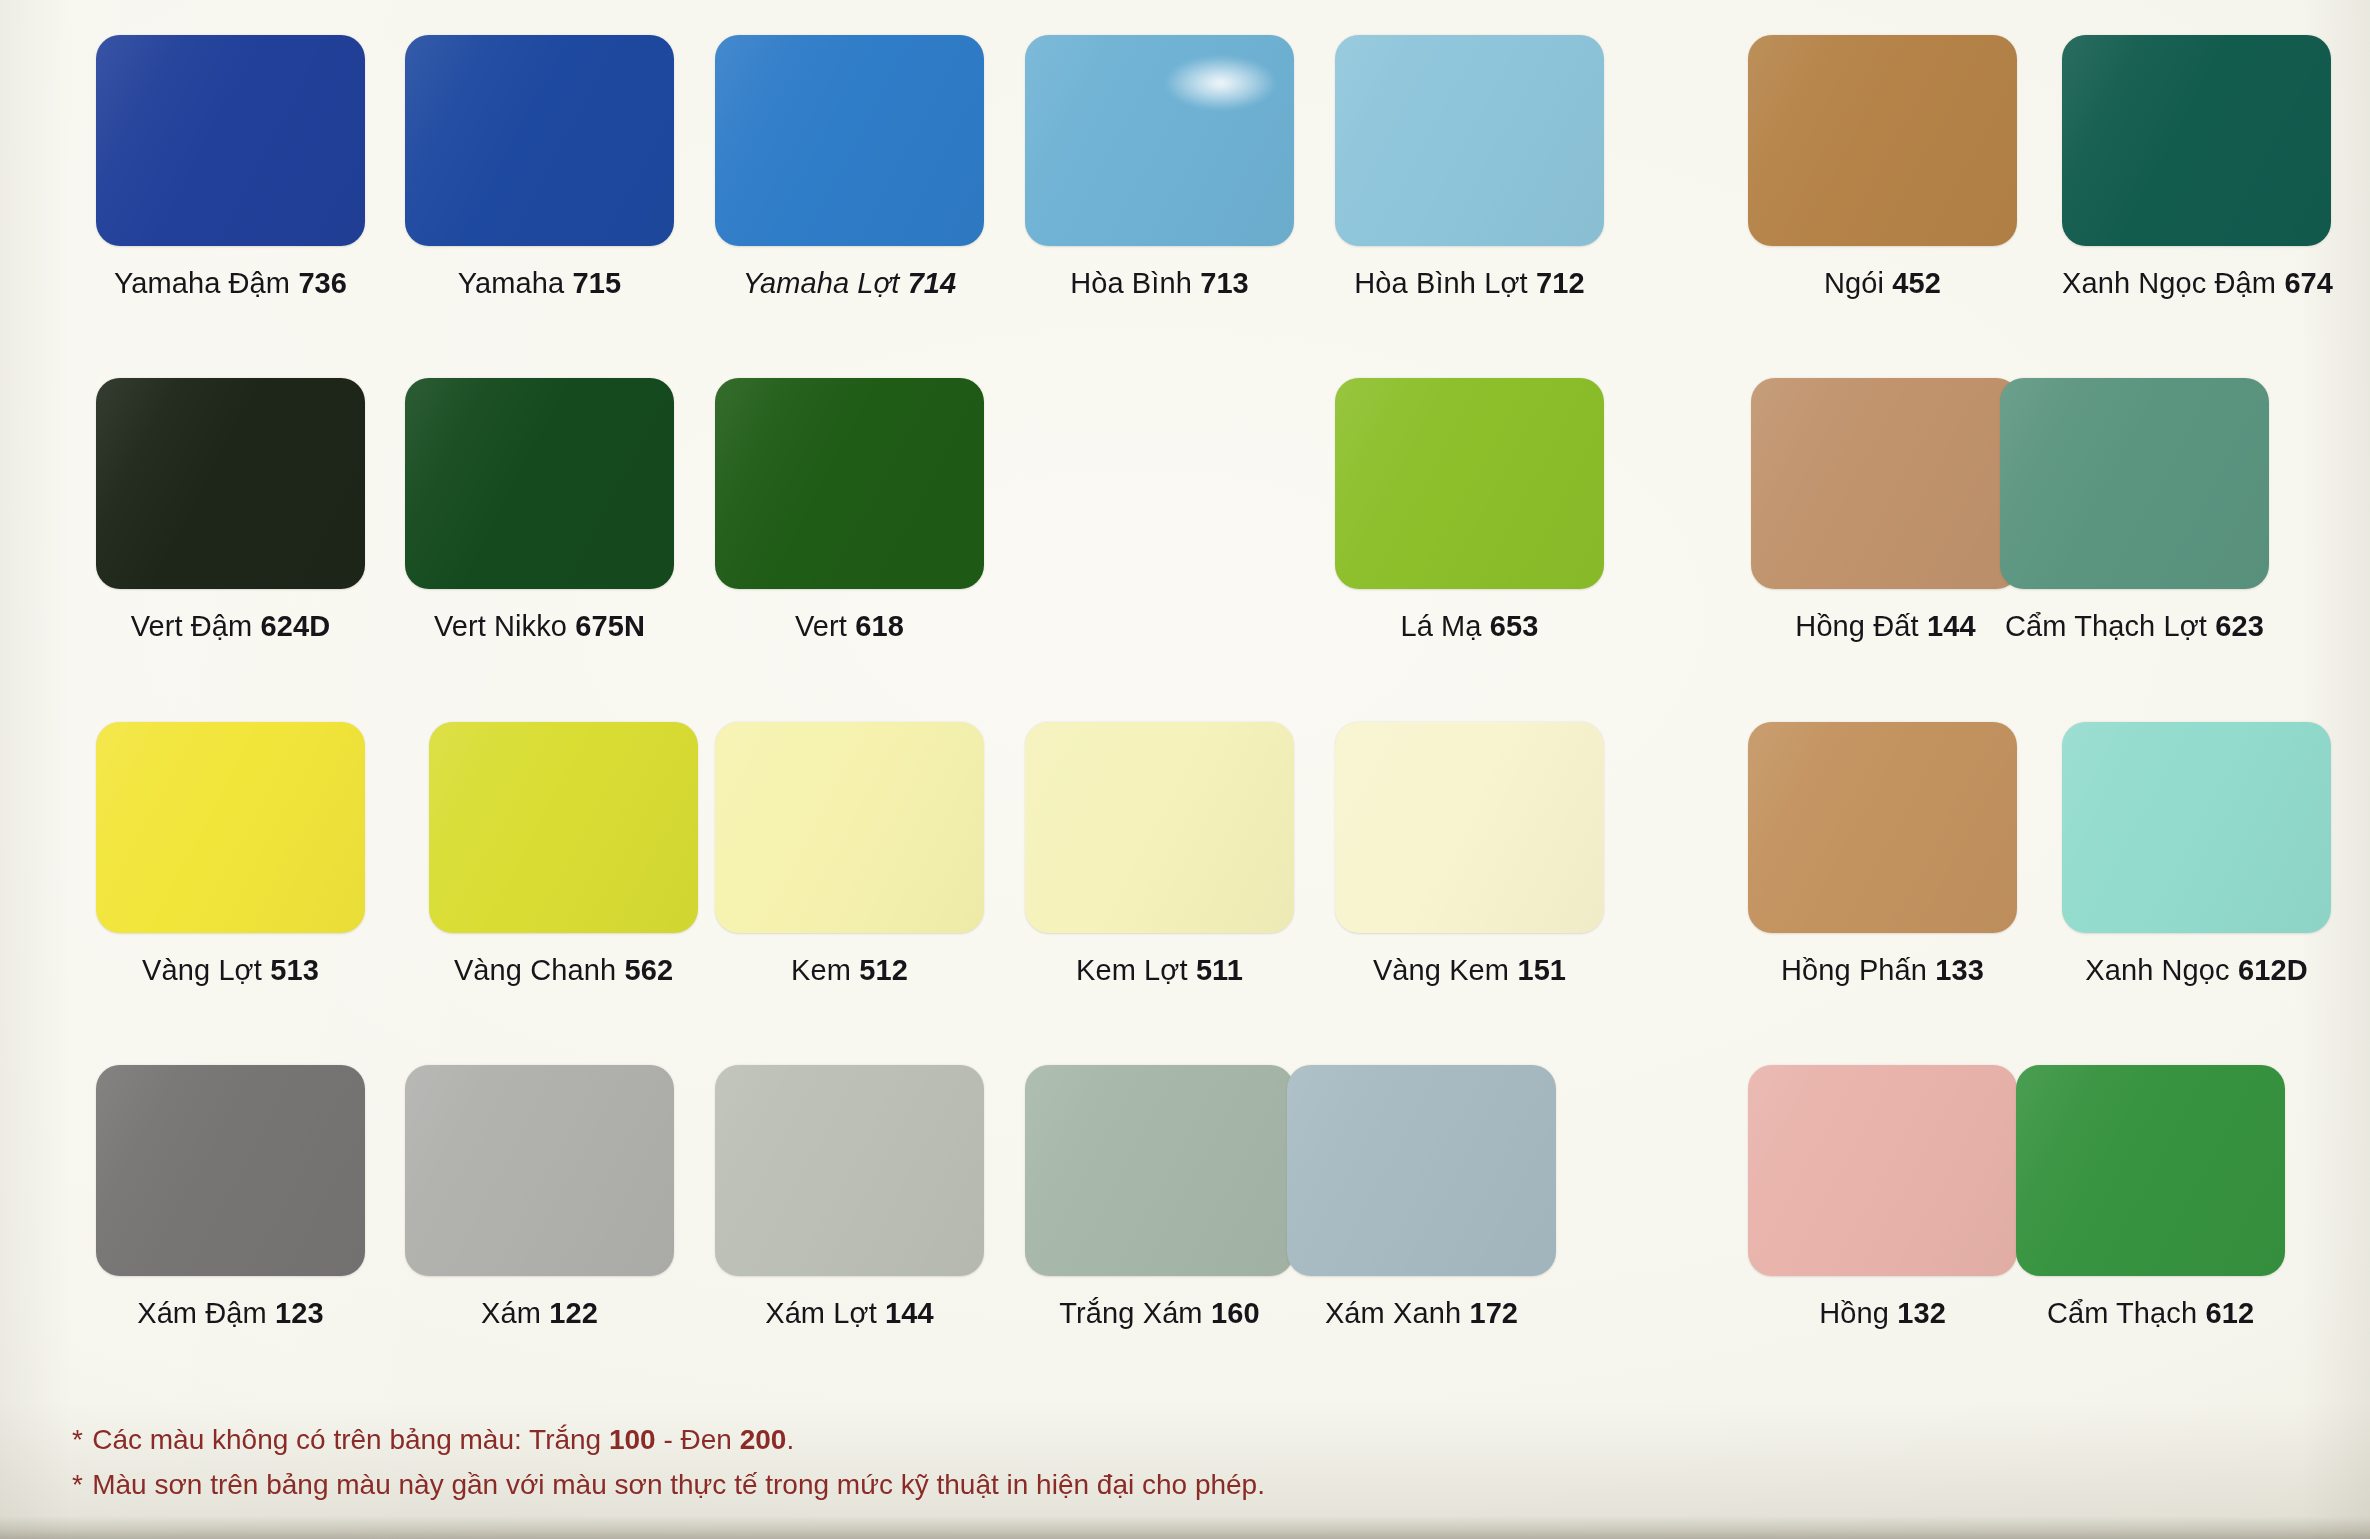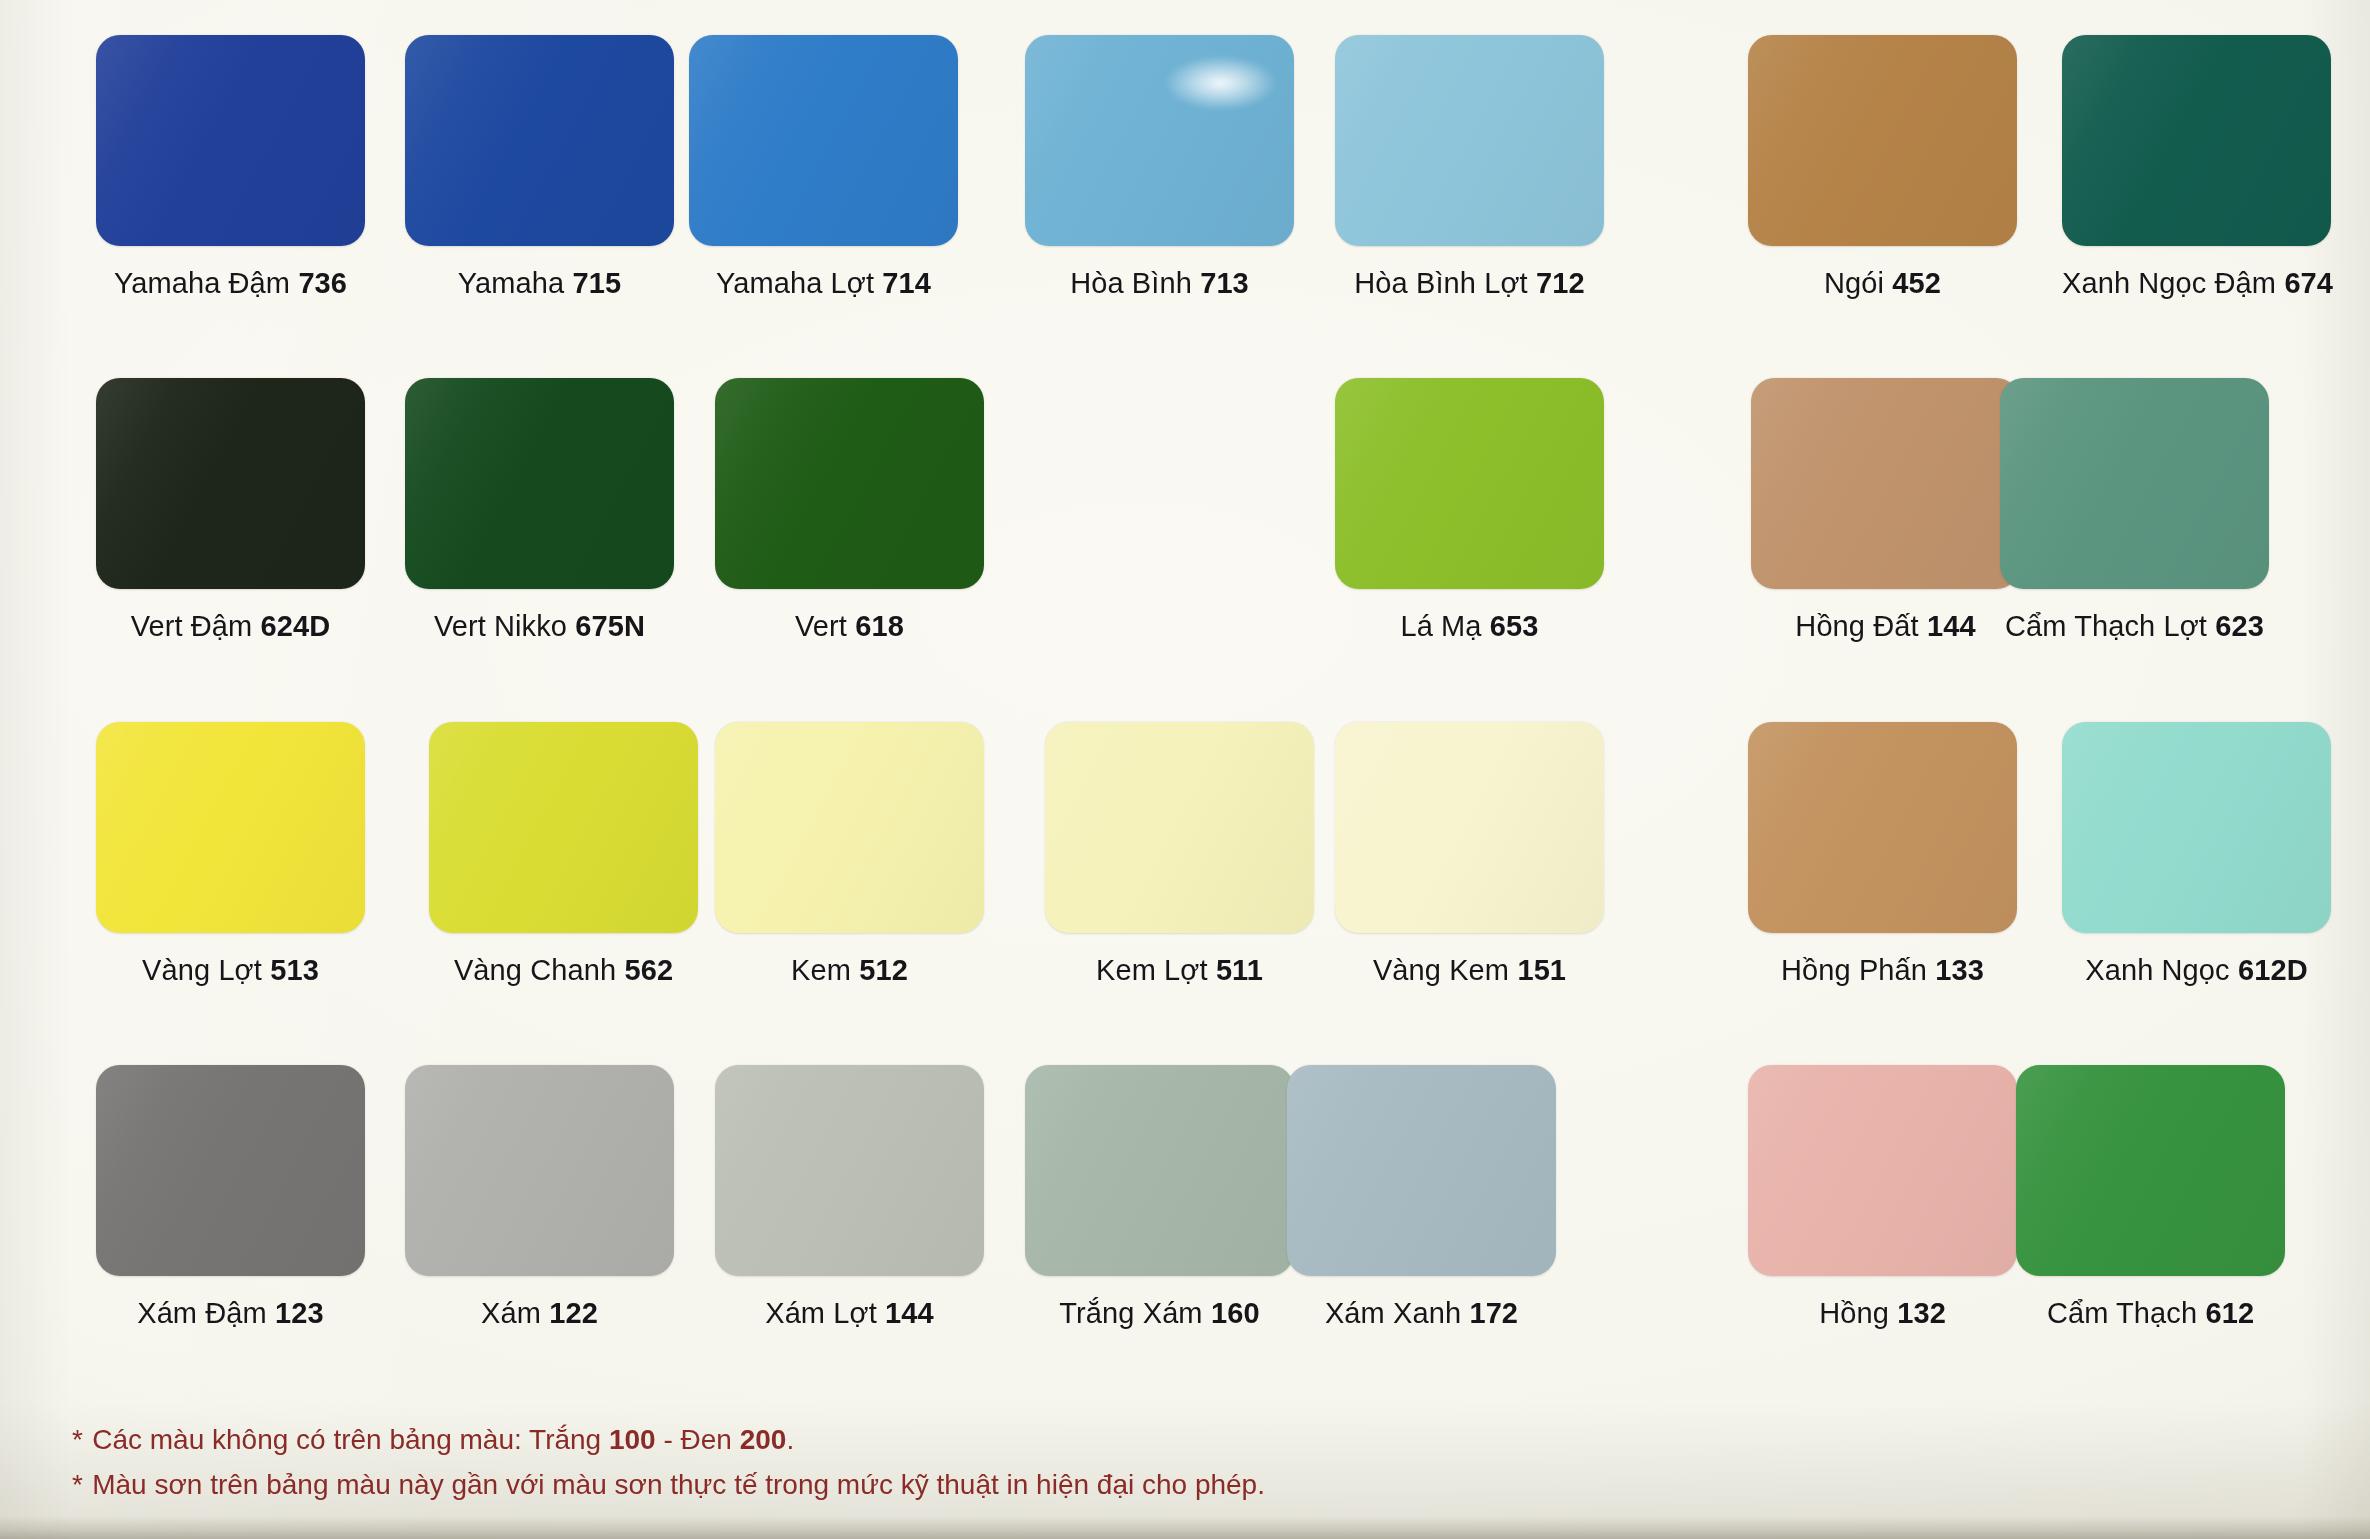--- a/index.html
+++ b/index.html
@@ -154,21 +154,21 @@
   <div class="grid" id="grid">
       <div class="row r0">
         <div class="cell" style="left: 96px;">
           <div class="swatch" title="Yamaha Đậm" style="background: rgb(34, 64, 154);"></div>
           <div class="label"><span>Yamaha Đậm</span><span class="code">736</span></div>
         </div>
         <div class="cell" style="left: 405px;">
           <div class="swatch" title="Yamaha" style="background: rgb(30, 73, 160);"></div>
           <div class="label"><span>Yamaha</span><span class="code">715</span></div>
         </div>
-        <div class="cell" style="left: 689px;">
+        <div class="cell" style="left: 715px; font-style: italic;">
           <div class="swatch" title="Yamaha Lợt" style="background: rgb(47, 124, 200);"></div>
           <div class="label"><span>Yamaha Lợt</span><span class="code">714</span></div>
         </div>
         <div class="cell" style="left: 1025px;">
           <div class="swatch gloss" title="Hòa Bình" style="background: rgb(111, 178, 212);"></div>
           <div class="label"><span>Hòa Bình</span><span class="code">713</span></div>
         </div>
         <div class="cell" style="left: 1335px;">
           <div class="swatch" title="Hòa Bình Lợt" style="background: rgb(142, 197, 218);"></div>
           <div class="label"><span>Hòa Bình Lợt</span><span class="code">712</span></div>
@@ -214,21 +214,21 @@
           <div class="label"><span>Vàng Lợt</span><span class="code">513</span></div>
         </div>
         <div class="cell" style="left: 405px; padding-left: 24px;">
           <div class="swatch" title="Vàng Chanh" style="background: rgb(217, 221, 51);"></div>
           <div class="label"><span>Vàng Chanh</span><span class="code">562</span></div>
         </div>
         <div class="cell" style="left: 715px;">
           <div class="swatch" title="Kem" style="background: rgb(246, 242, 174);"></div>
           <div class="label"><span>Kem</span><span class="code">512</span></div>
         </div>
-        <div class="cell" style="left: 1025px; margin-left: 20px;">
+        <div class="cell" style="left: 1025px;">
           <div class="swatch" title="Kem Lợt" style="background: rgb(245, 242, 187);"></div>
           <div class="label"><span>Kem Lợt</span><span class="code">511</span></div>
         </div>
         <div class="cell" style="left: 1335px;">
           <div class="swatch" title="Vàng Kem" style="background: rgb(248, 244, 207);"></div>
           <div class="label"><span>Vàng Kem</span><span class="code">151</span></div>
         </div>
         <div class="cell right" style="left: 1748px;">
           <div class="swatch" title="Hồng Phấn" style="background: rgb(195, 147, 95);"></div>
           <div class="label"><span>Hồng Phấn</span><span class="code">133</span></div>

